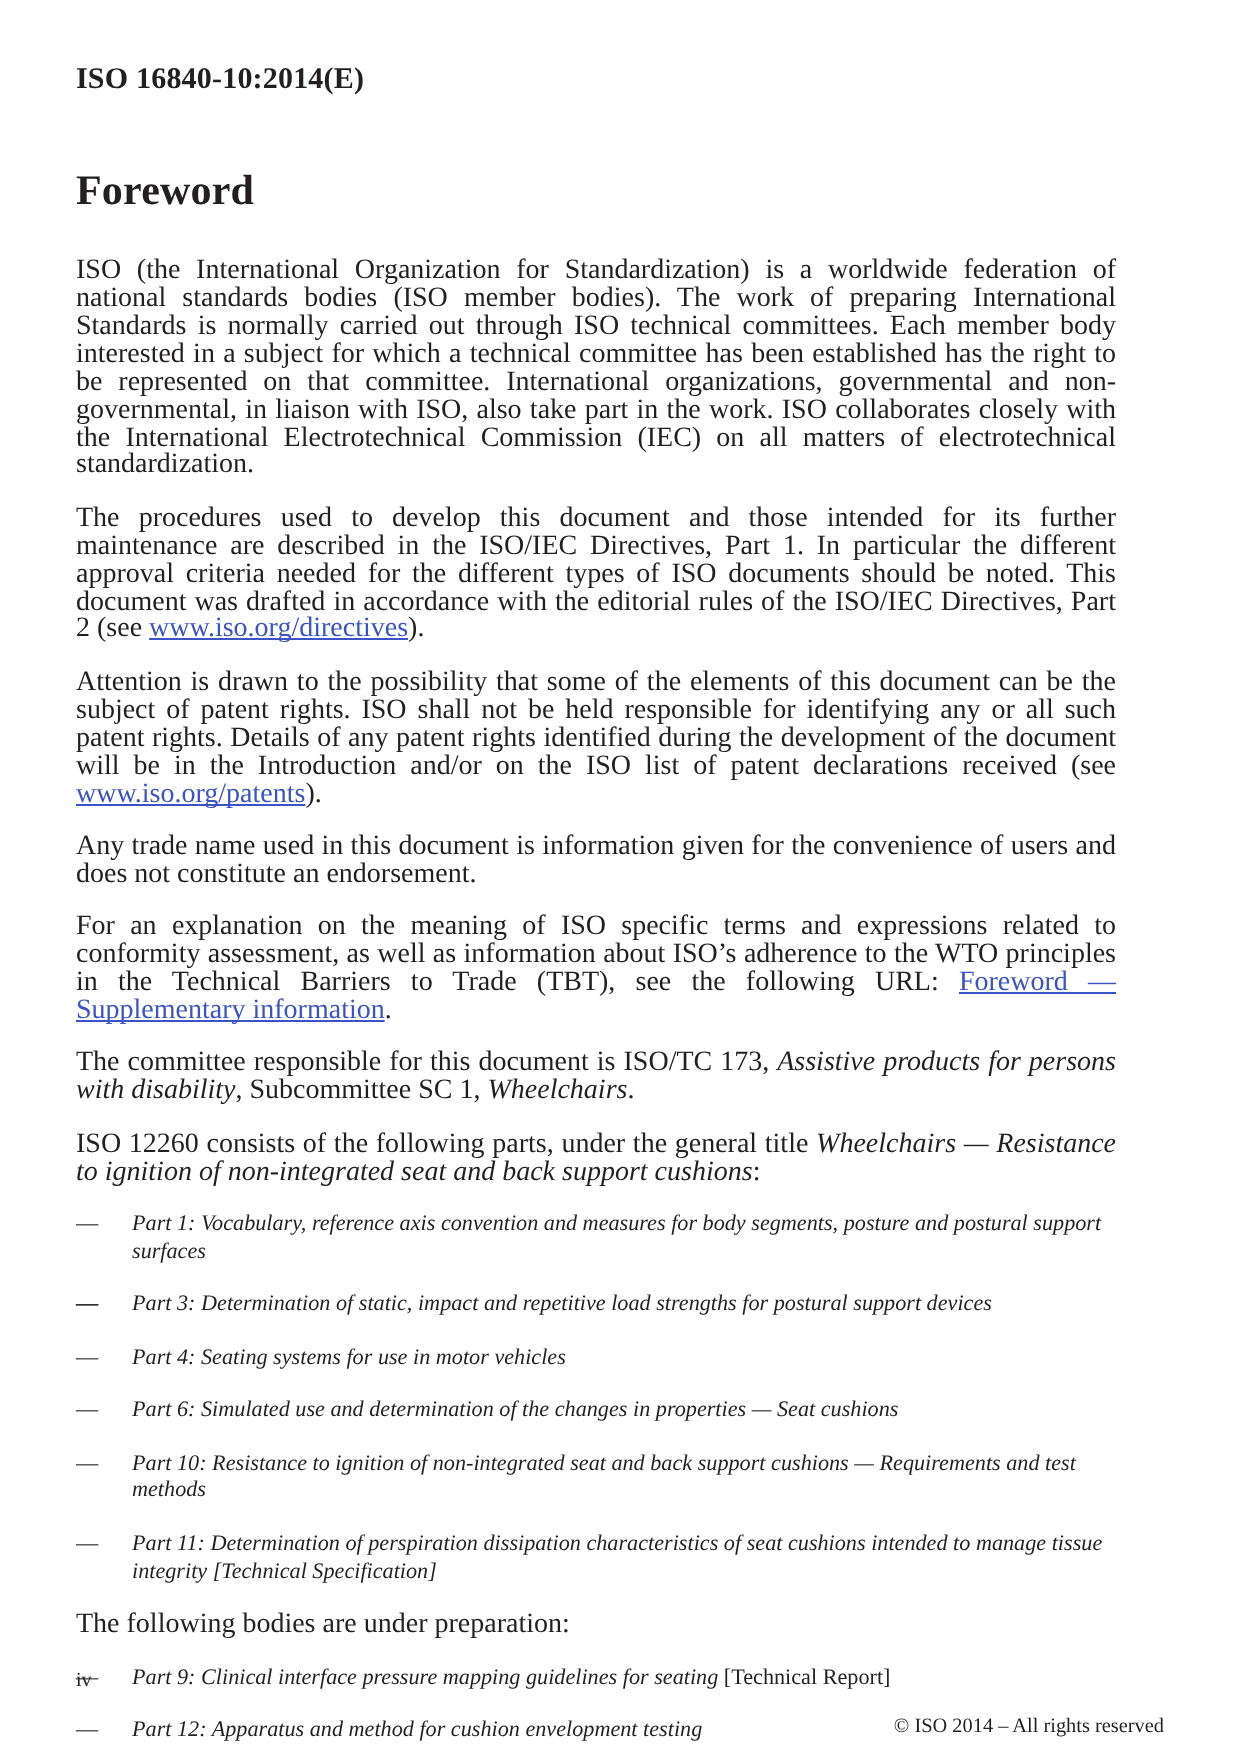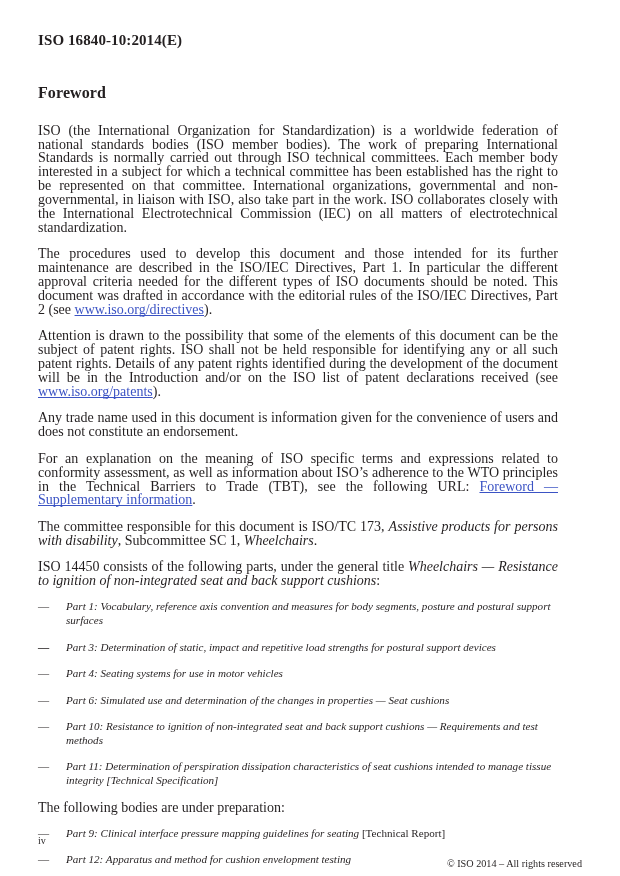--- a/index.html
+++ b/index.html
@@ -32,21 +32,21 @@
 
   
   .content {
     position: absolute;
     left: 38px;
     top: 84px;
     width: 520px;
   }
 
   h1.foreword {
-    font-size: 16px;
+    font-size: 21px;
     font-weight: bold;
     margin: 0 0 22px 0;
     letter-spacing: 0.1px;
     line-height: 1.1;
   }
 
   p.body-par {
     font-size: 14px;
     line-height: 13.9px;
     text-align: justify;
@@ -143,21 +143,21 @@
 
     <p class="body-par">
       <span>For an explanation on the meaning of ISO specific terms and expressions related to conformity assessment, as well as information about ISO’s adherence to the WTO principles in the Technical Barriers to Trade (TBT), see the following URL:  </span><a class="doclink" href="#">Foreword — Supplementary information</a><span>.</span>
     </p>
 
     <p class="body-par">
       <span>The committee responsible for this document is ISO/TC 173, </span><span class="ital">Assistive products for persons with disability</span><span>, Subcommittee SC 1, </span><span class="ital">Wheelchairs</span><span>.</span>
     </p>
 
     <p class="body-par">
-      <span>ISO 14450 consists of the following parts, under the general title </span><span class="ital">Wheelchairs — Resistance to ignition of non-integrated seat and back support cushions</span><span>:</span>
+      <span>ISO 12260 consists of the following parts, under the general title </span><span class="ital">Wheelchairs — Resistance to ignition of non-integrated seat and back support cushions</span><span>:</span>
     </p>
 
     <ul class="dash-list list-block">
       <li>
         <span class="dash">—</span><span>Part 1: Vocabulary, reference axis convention and measures for body segments, posture and postural support surfaces</span><span class="roman"></span>
       </li>
       <li>
         <span class="dash">—</span><span class="roman"></span>
       </li>
       <li>

